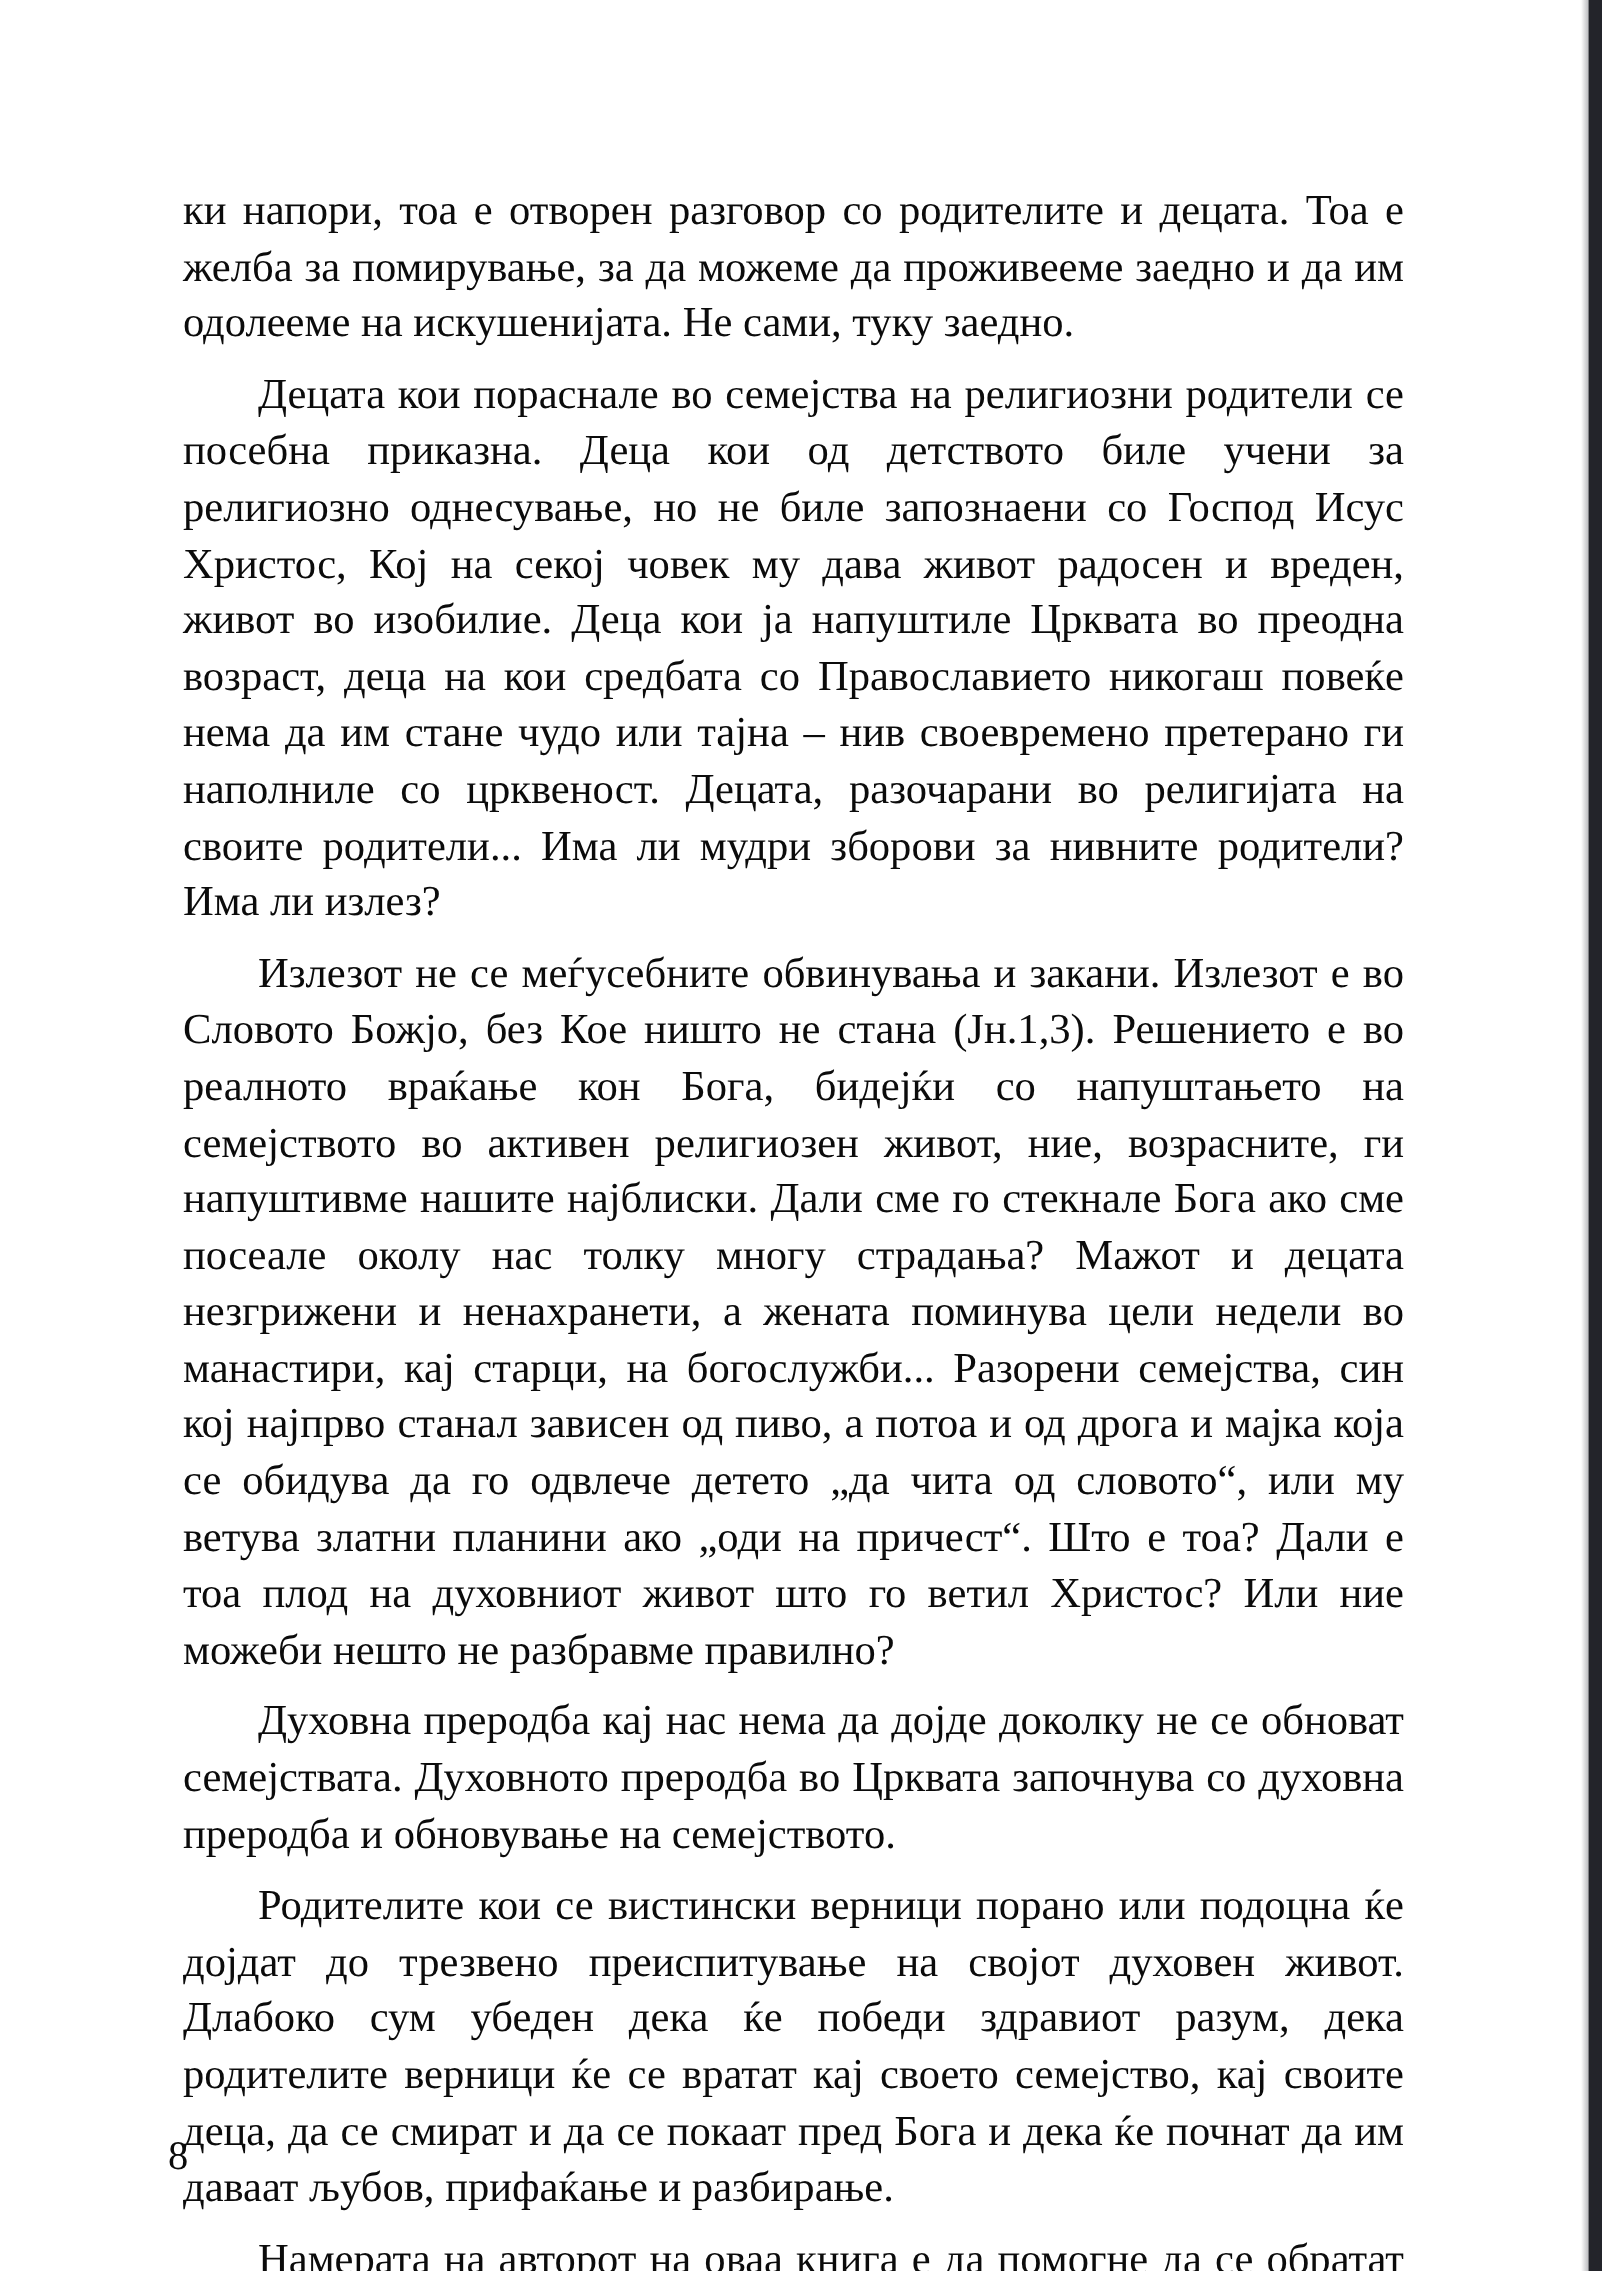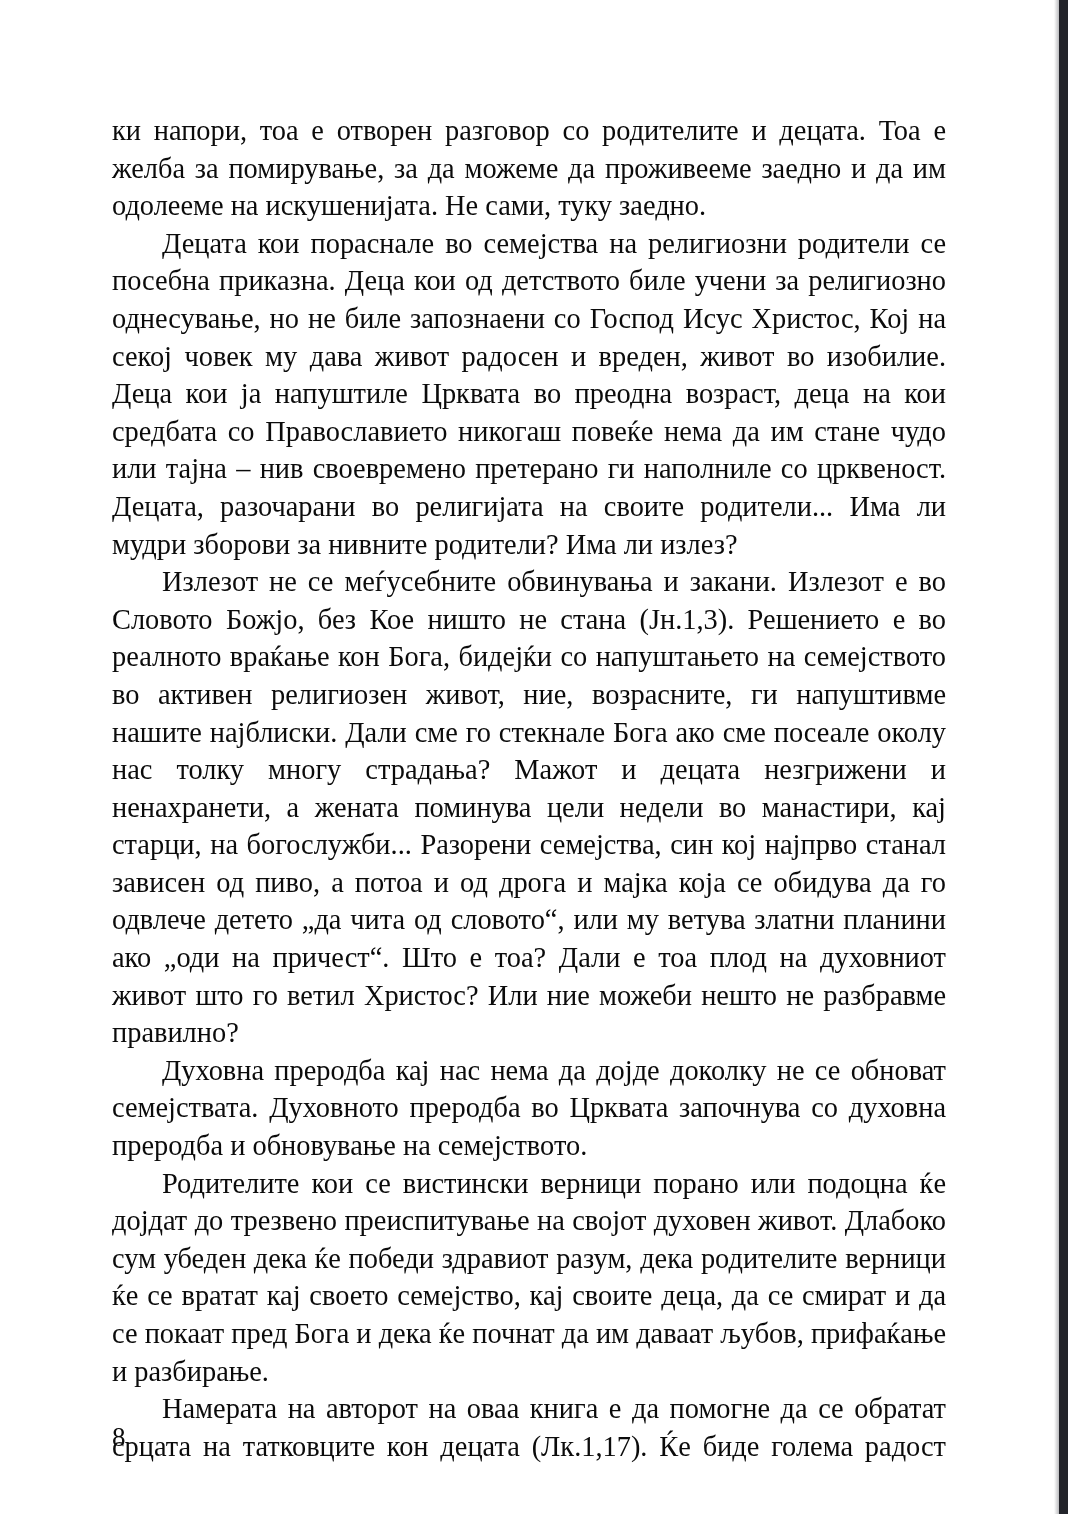--- a/index.html
+++ b/index.html
@@ -46,21 +46,21 @@
     line-height: 37.6px;
     color: #0b0b0b;
     text-align: justify;
     text-justify: inter-word;
     -webkit-hyphens: none;
     hyphens: none;
     font-kerning: normal;
   }
 
   .textblock p {
-    margin: 0;
+    margin: 10px;
     text-indent: 0;
     text-align: justify;
   }
 
   .textblock p.indent {
     text-indent: 50px;
   }
 
   
   .textblock p:last-child {

